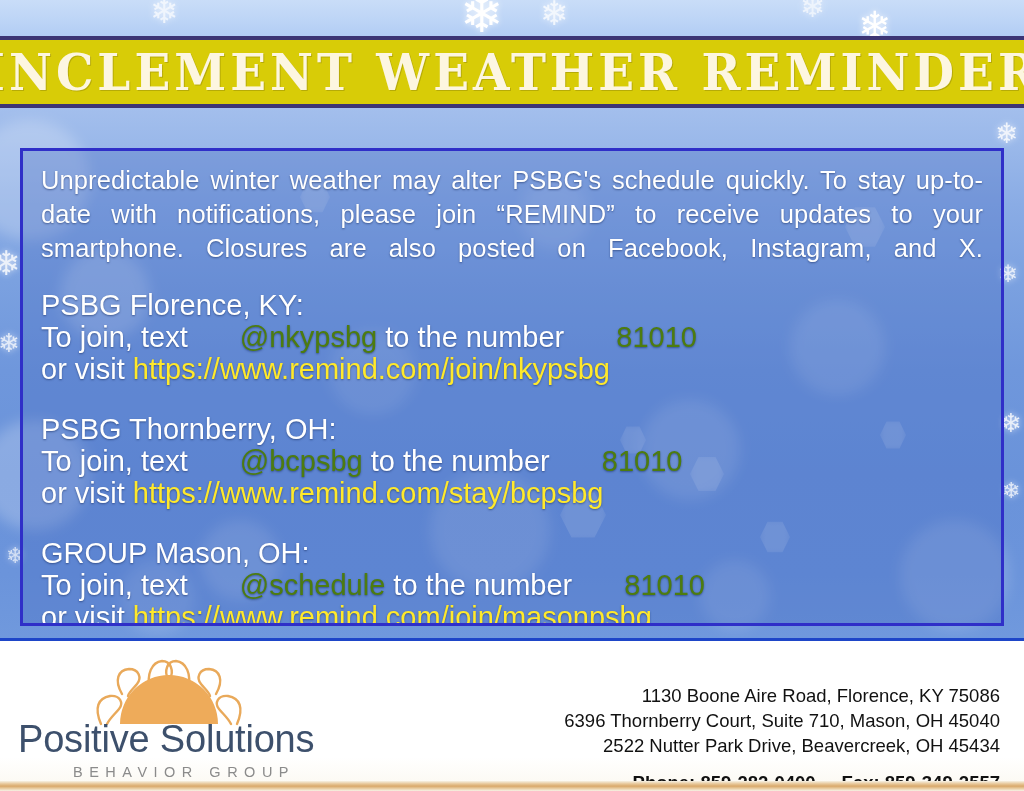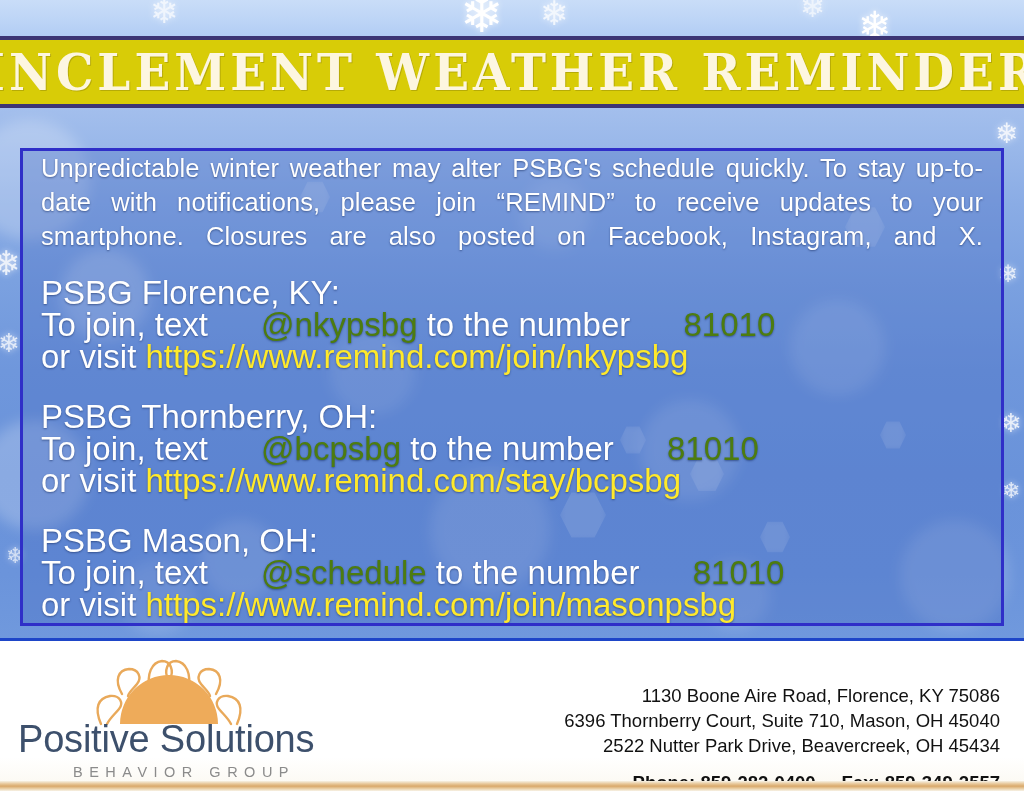--- a/index.html
+++ b/index.html
@@ -108,39 +108,39 @@
   
   .panel {
     position: absolute;
     left: 20px;
     top: 148px;
     width: 984px;
     height: 478px;
     box-sizing: border-box;
     border: 3px solid #2f2fc8;
     background: rgba(62,98,190,0.30);
-    padding: 0 18px 10px 18px;
+    padding: 12px 18px 10px 18px;
     overflow: hidden;
   }
 
   .intro {
     color: #ffffff;
     font-size: 25.5px;
     line-height: 34px;
     text-align: justify;
     text-align-last: justify;
     margin: 0 0 6px 0;
     text-shadow: 0 1px 2px rgba(20,40,90,0.55);
     letter-spacing: 0.1px;
   }
 
   .loc-block {
     margin-top: 28px;
     color: #ffffff;
-    font-size: 33px;
+    font-size: 29px;
     line-height: 32px;
     text-shadow: 0 1px 2px rgba(20,40,90,0.55);
     white-space: nowrap;
   }
   .loc-block:first-of-type { margin-top: 24px; }
   .loc-name { display: block; }
   .loc-join { display: block; }
   .loc-visit { display: block; }
 
   .hl {
@@ -289,21 +289,21 @@
       <span class="loc-visit"><span>or visit </span><span class="hl-link">https://www.remind.com/join/nkypsbg</span></span>
     </div>
 
     <div class="loc-block">
       <span class="loc-name">PSBG Thornberry, OH:</span>
       <span class="loc-join"><span>To join, text </span><span class="hl">@bcpsbg</span><span> to the number </span><span class="hl">81010</span></span>
       <span class="loc-visit"><span>or visit </span><span class="hl-link">https://www.remind.com/stay/bcpsbg</span></span>
     </div>
 
     <div class="loc-block">
-      <span class="loc-name">PSBG Mason, OH:</span>
+      <span class="loc-name">GROUP Mason, OH:</span>
       <span class="loc-join"><span>To join, text </span><span class="hl">@schedule</span><span> to the number </span><span class="hl">81010</span></span>
       <span class="loc-visit"><span>or visit </span><span class="hl-link">https://www.remind.com/join/masonpsbg</span></span>
     </div>
 
   </div>
 
   <div class="footer">
     <div class="footer-rule-top"></div>
 
     <div class="logo">

